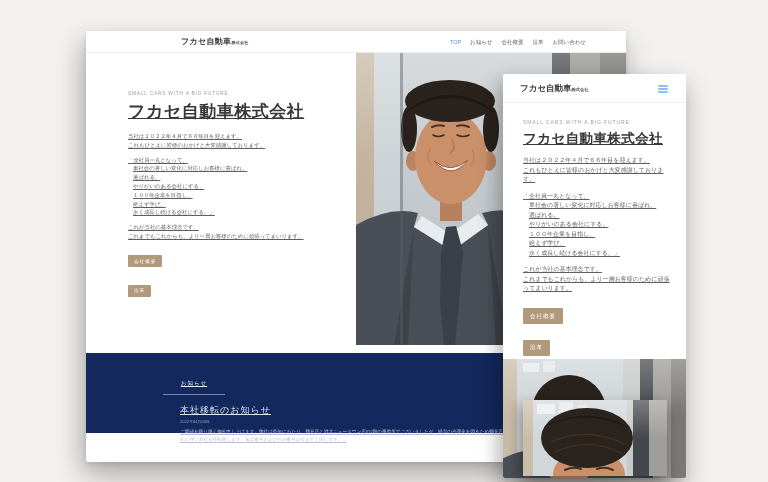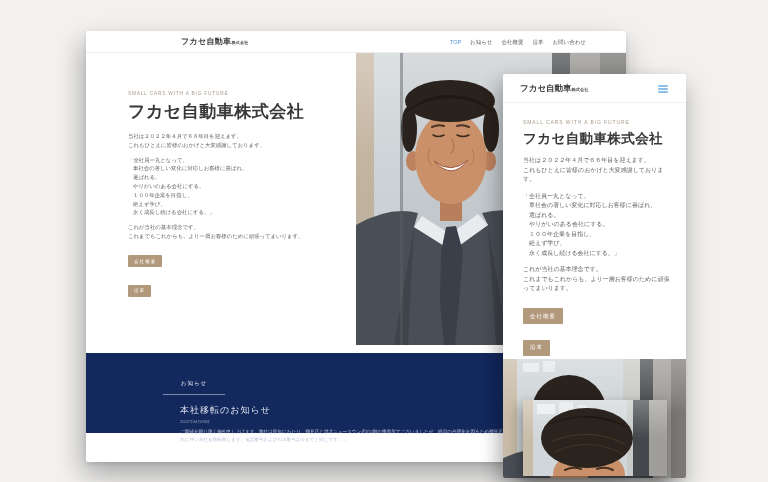--- a/index.html
+++ b/index.html
@@ -4,21 +4,21 @@
 <style>
   * { margin:0; padding:0; box-sizing:border-box; }
   html,body { width:768px; height:482px; }
   body {
     font-family:"Liberation Sans", sans-serif;
     background:#f2f1f0;
     position:relative;
     overflow:hidden;
     -webkit-font-smoothing:antialiased;
   }
-  .serif { font-family:"Liberation Serif","DejaVu Serif",serif; }
+  .serif { font-family:"Liberation Serif","DejaVu Serif",serif;text-decoration:underline; }
 
   
   .desktop {
     position:absolute; left:86px; top:31px; width:540px; height:431px;
     background:#ffffff; border-radius:2px; z-index:1;
     box-shadow:0 14px 30px rgba(0,0,0,.22), -8px 10px 22px rgba(0,0,0,.10), 0 2px 5px rgba(0,0,0,.10);
     overflow:hidden;
   }
   .d-header {
     position:absolute; left:0; top:0; right:0; height:22px;

